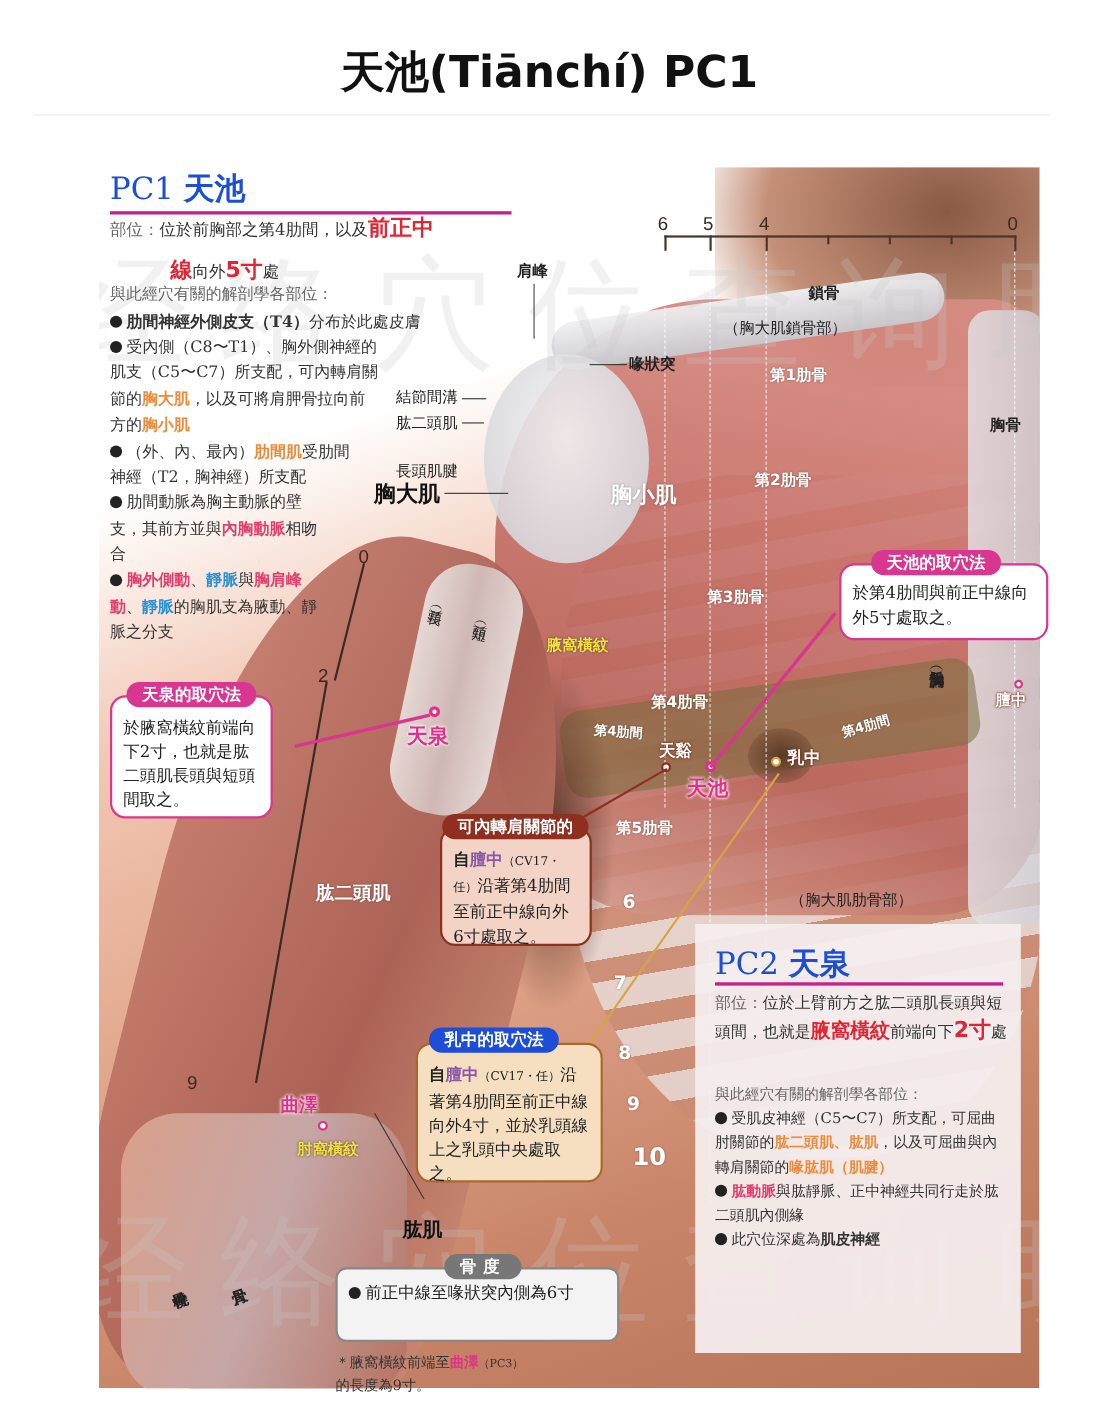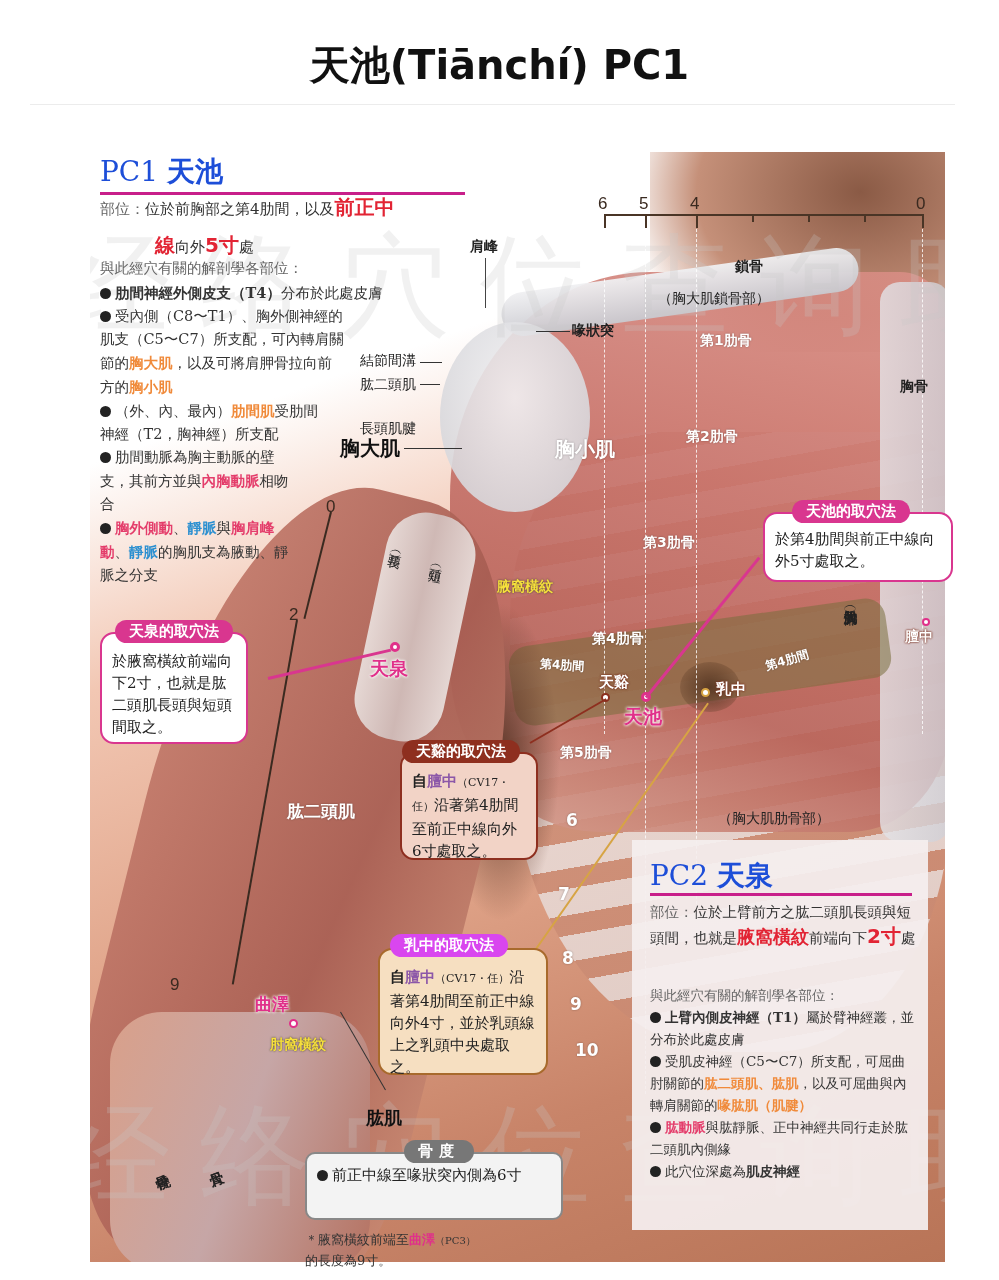--- a/index.html
+++ b/index.html
@@ -62,21 +62,21 @@
   .pc2-panel { position:absolute; left:632px; top:840px; width:296px; height:390px; background: rgba(244,238,238,.94); }
 
   
   .callout { position:absolute; border-radius: 14px; font-family:"DejaVu Serif", serif; font-size:15px; line-height: 22px; color:#222; padding: 16px 10px 8px 10px; }
   .callout-tag { position:absolute; border-radius: 14px; color:#fff; font-size: 15px; font-weight: bold; padding: 2px 14px; white-space: nowrap; font-family:"DejaVu Sans", sans-serif; }
   .co-pink { background:#fff; border: 2px solid #d9368f; }
   .tag-pink { background:#d9368f; }
   .co-brown { background:#f2d3c6; border: 2px solid #8e2f1f; }
   .tag-brown { background:#8e2f1f; }
   .co-gold { background:#f6dfc1; border: 2px solid #a86a2c; }
-  .tag-gold { background:#d946ef; }
+  .tag-gold { background:#1d4ed8; }
   .co-gray { background:#f3f3f3; border: 2px solid #888; border-radius: 10px; }
   .tag-gray { background:#777; border-radius: 14px; }
 
   .connector { position:absolute; transform-origin: 0 50%; }
 </style>
 </head>
 <body>
 
 <div class="abs page-title">天池(Tiānchí) PC1</div>
 <div class="abs title-rule"></div>
@@ -154,21 +154,21 @@
 <div class="yellow-lbl" style="left:270px; top:1036px;">肘窩橫紋</div>
 <div class="lbl lbl-big" style="left:366px; top:1106px; font-size:18px;">肱肌</div>
 <div class="leader" style="left:340px; top:1012px; width:1px; height:90px; background:#333; transform: rotate(-30deg); transform-origin: top;"></div>
 <div class="lbl lbl-b" style="left:148px; top:1165px; writing-mode: vertical-rl; transform: rotate(-20deg);">橈骨</div>
 <div class="lbl lbl-b" style="left:202px; top:1162px; writing-mode: vertical-rl; transform: rotate(-20deg);">尺骨</div>
 
 <div class="lbl lbl-w" style="left:566px; top:810px; font-size:17px;">6</div>
 <div class="lbl lbl-w" style="left:558px; top:884px; font-size:17px;">7</div>
 <div class="lbl lbl-w" style="left:562px; top:948px; font-size:17px;">8</div>
 <div class="lbl lbl-w" style="left:570px; top:994px; font-size:17px;">9</div>
-<div class="lbl lbl-w" style="left:575px; top:1040px; font-size:17px;">10</div>
+<div class="lbl lbl-w" style="left:575px; top:1040px; font-size:22px;">10</div>
 
 <div class="point" style="left:390px; top:642px;"></div>
 <div class="acu-lbl" style="left:370px; top:656px;">天泉</div>
 <div class="point" style="left:641px; top:692px;"></div>
 <div class="acu-lbl" style="left:624px; top:704px;">天池</div>
 <div class="point point-brown" style="left:601px; top:693px; width:9px; height:9px; border-width:2px;"></div>
 <div class="acu-lbl acu-lbl-sm" style="left:599px; top:673px;">天谿</div>
 <div class="point point-gold" style="left:701px; top:688px; width:9px; height:9px; border-width:2px;"></div>
 <div class="acu-lbl acu-lbl-sm" style="left:716px; top:680px;">乳中</div>
 <div class="point point-pink-small" style="left:922px; top:618px;"></div>
@@ -206,21 +206,21 @@
 <div class="callout-tag tag-pink" style="left:115px; top:620px;">天泉的取穴法</div>
 
 <div class="callout co-pink" style="left:763px; top:512px; width:190px; height:70px; padding-top:14px;">
   <div>於第4肋間與前正中線向外5寸處取之。</div>
 </div>
 <div class="callout-tag tag-pink" style="left:792px; top:500px;">天池的取穴法</div>
 
 <div class="callout co-brown" style="left:400px; top:752px; width:138px; height:108px;">
   <div><b>自</b><b class="purple">膻中</b><span style="font-size:11px;">（CV17・任）</span><span>沿著第4肋間至前正中線向外6寸處取之。</span></div>
 </div>
-<div class="callout-tag tag-brown" style="left:402px; top:740px;">天谿的取穴法</div>
+<div class="callout-tag tag-brown" style="left:402px; top:740px;">可內轉肩關節的</div>
 
 <div class="callout co-gold" style="left:378px; top:948px; width:170px; height:127px;">
   <div><b>自</b><b class="purple">膻中</b><span style="font-size:11px;">（CV17・任）</span><span>沿著第4肋間至前正中線向外4寸，並於乳頭線上之乳頭中央處取之。</span></div>
 </div>
 <div class="callout-tag tag-gold" style="left:390px; top:934px;">乳中的取穴法</div>
 
 <div class="callout co-gray" style="left:305px; top:1152px; width:258px; height:68px; padding-top:10px;">
   <div><span class="bul"></span><span>前正中線至喙狀突內側為6寸</span></div>
 </div>
 <div class="callout-tag tag-gray" style="left:404px; top:1140px; letter-spacing:6px;">骨度</div>
@@ -233,17 +233,16 @@
 <div class="pc-head" style="left:650px; top:857px;">
   <span>PC2</span>
   <b>天泉</b>
 </div>
 <div class="pc-rule" style="left:650px; top:893px; width:262px;"></div>
 <div class="panel-text" style="left:650px; top:900px; width:270px; font-size:14.5px; line-height:24px;">
   <span class="gray-t">部位：</span><span>位於上臂前方之肱二頭肌長頭與短頭間，也就是</span><span class="big-red" style="font-size:18px;">腋窩橫紋</span><span>前端向下</span><span class="big-red">2寸</span><span>處</span>
 </div>
 <div class="panel-text gray-t" style="left:650px; top:984px; font-size:13.5px;">與此經穴有關的解剖學各部位：</div>
 <div class="panel-text" style="left:650px; top:1006px; width:268px; font-size:13.5px; line-height:22px;">
-  <div><span class="bul"></span><b>上臂內側皮神經（T1）</b><span>屬於臂神經叢，並分布於此處皮膚</span></div>
   <div><span class="bul"></span><span>受肌皮神經（C5〜C7）所支配，可屈曲肘關節的</span><span class="orange">肱二頭肌、肱肌</span><span>，以及可屈曲與內轉肩關節的</span><span class="orange">喙肱肌（肌腱）</span></div>
   <div><span class="bul"></span><span class="pink">肱動脈</span><span>與肱靜脈、正中神經共同行走於肱二頭肌內側緣</span></div>
   <div><span class="bul"></span><span>此穴位深處為</span><b>肌皮神經</b></div>
 </div>
 
 </body></html>

